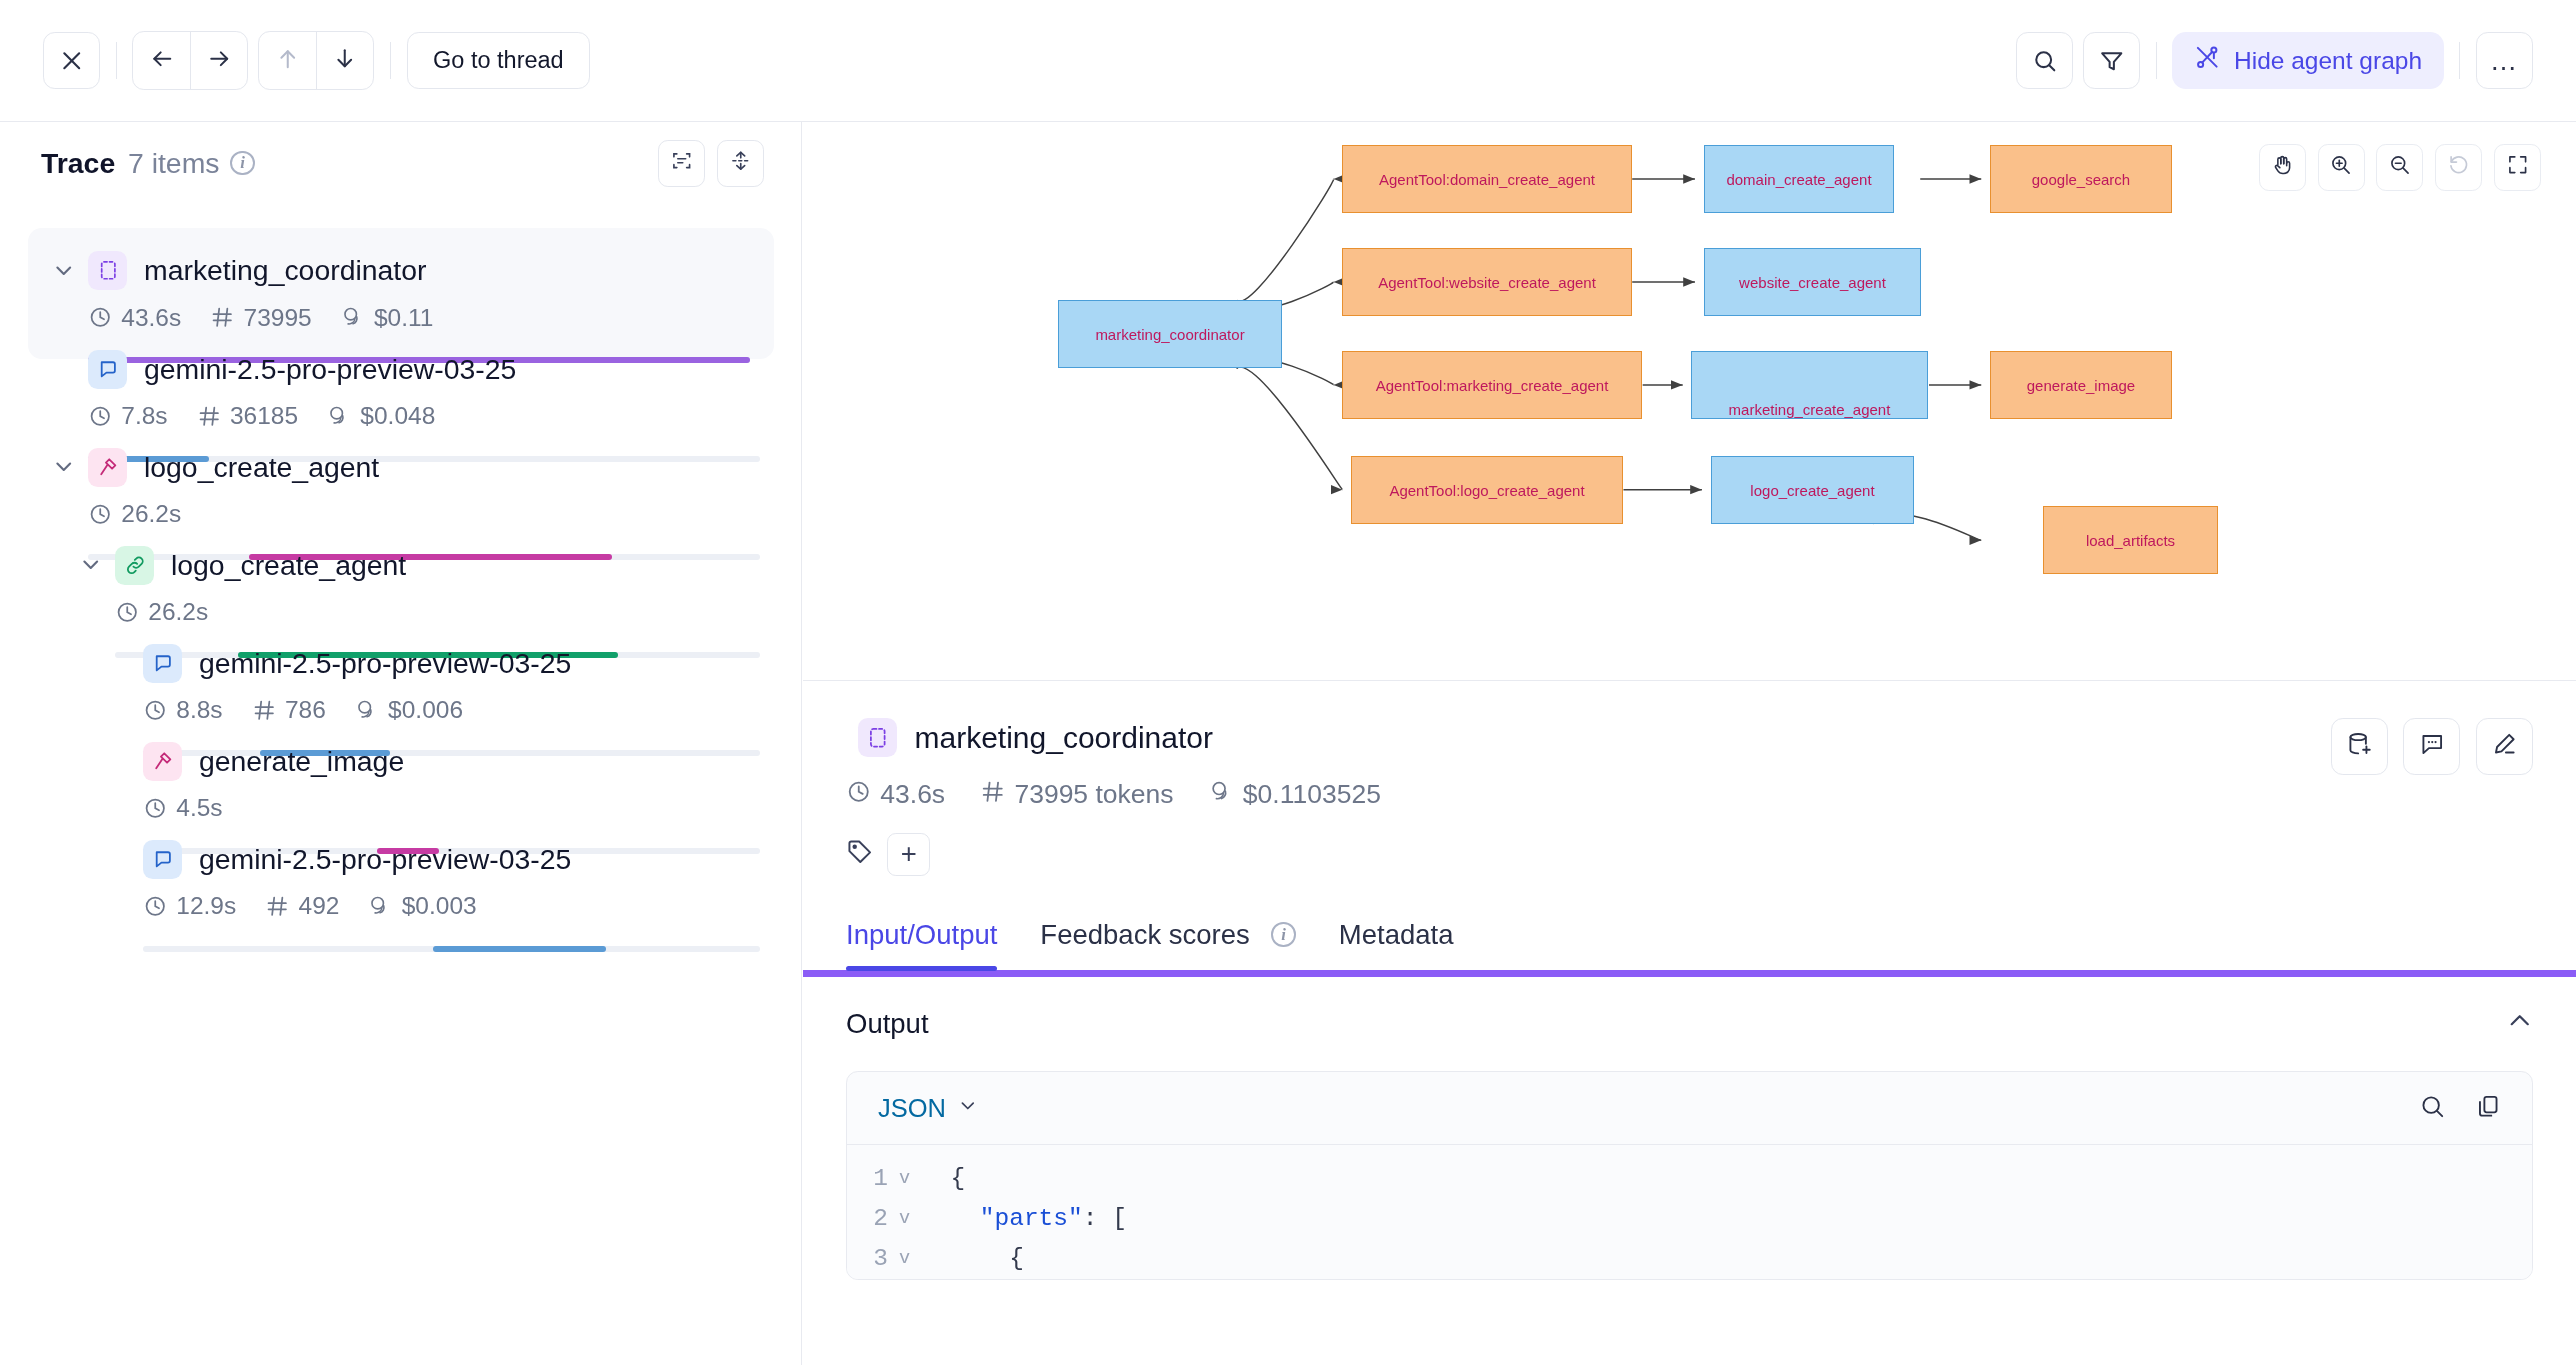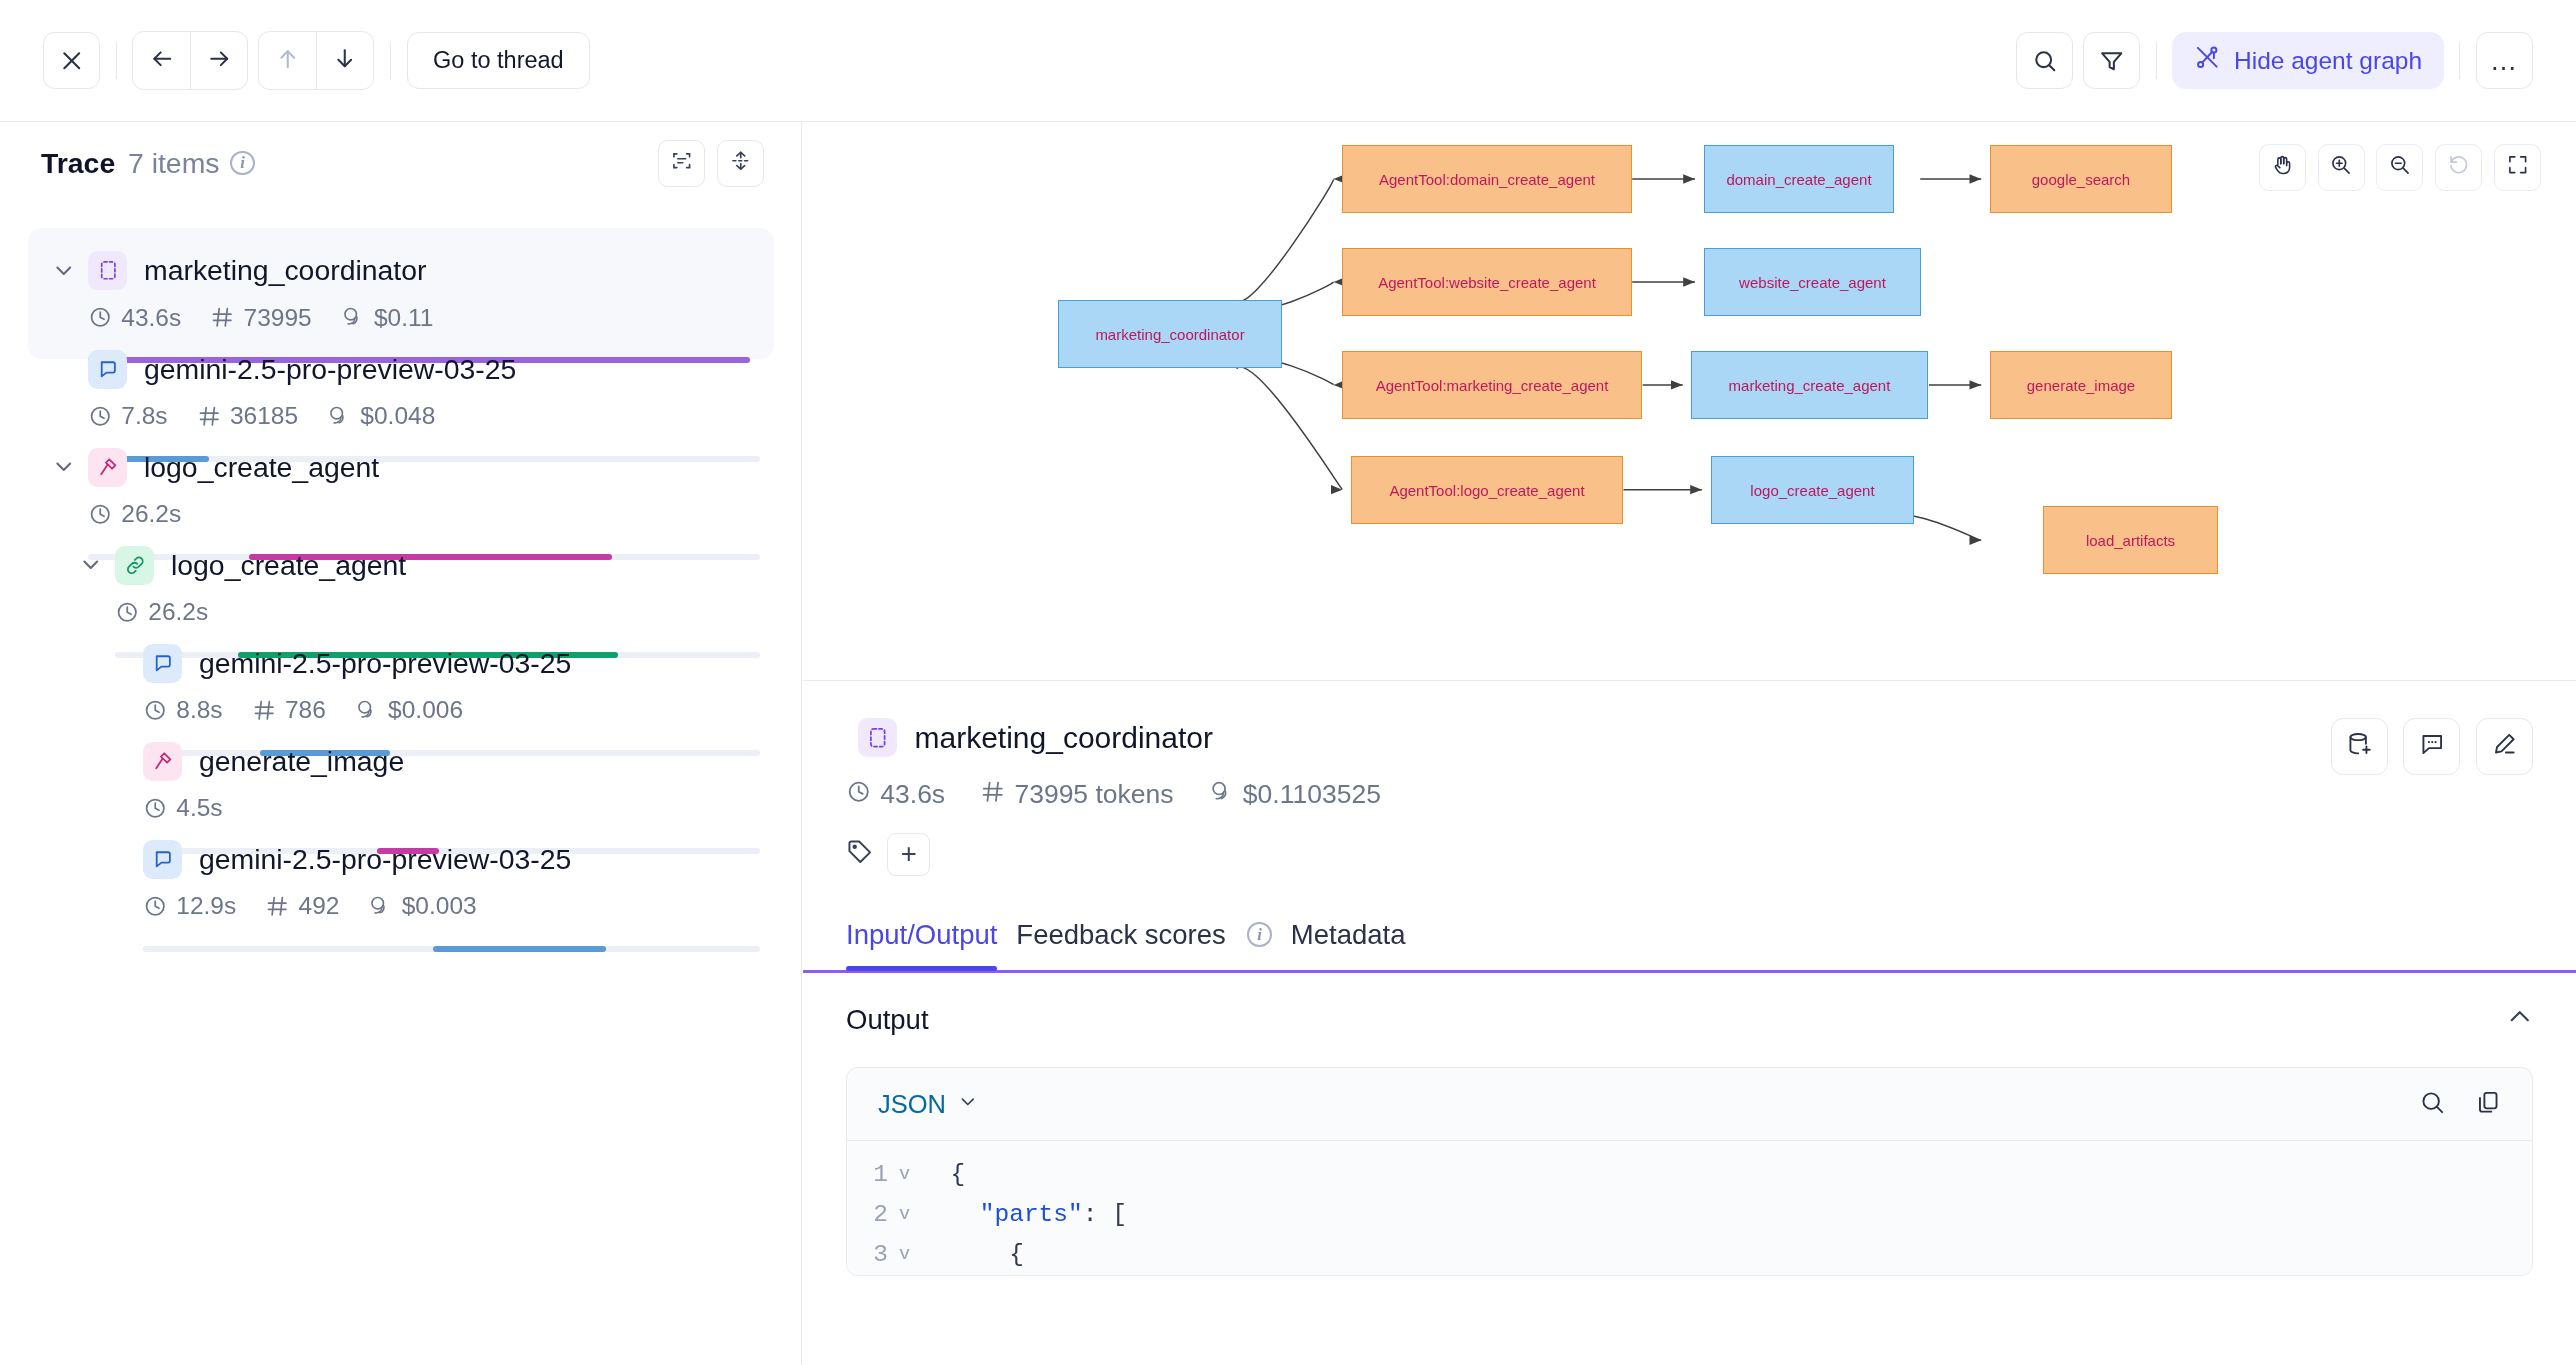--- a/index.html
+++ b/index.html
@@ -149,22 +149,22 @@
     background: #fff; display: flex; align-items: center; justify-content: center;
     font-size: 27.5px; color: #39405a; cursor: pointer; line-height: 1;
   }
   .dh-actions { position: absolute; right: 43px; top: 36px; display: flex; gap: 15.7px; }
   .act-btn {
     width: 57px; height: 57px; border: 1px solid #e4e7ee; border-radius: 11.8px;
     background: #fff; display: flex; align-items: center; justify-content: center; cursor: pointer;
   }
 
   .tabs {
-    margin-top: 43px; padding: 0 43px; display: flex; gap: 19px;
-    border-bottom: 3px solid #8b5cf6; position: relative;
+    margin-top: 43px; padding: 0 43px; display: flex; gap: 43px;
+    border-bottom: 7px solid #8b5cf6; position: relative;
   }
   .tab {
     font-size: 27.5px; color: #2b3147; padding-bottom: 19.6px; cursor: pointer;
     display: flex; align-items: center; gap: 10.8px; position: relative;
   }
   .tab.active { color: #4a47e6; }
   .tab.active:after {
     content: ""; position: absolute; left: 0; right: 0; bottom: -1px; height: 4.9px;
     background: #4a47e6; border-radius: 2.9px;
   }
@@ -681,21 +681,21 @@
       </div>
       <div class="gnode orange" style="left: 548px; top: 334px; width: 272px; height: 68px;">
         <span>AgentTool:logo_create_agent</span>
       </div>
       <div class="gnode blue" style="left: 901px; top: 23px; width: 190px; height: 68px;">
         <span>domain_create_agent</span>
       </div>
       <div class="gnode blue" style="left: 901px; top: 126px; width: 217px; height: 68px;">
         <span>website_create_agent</span>
       </div>
-      <div class="gnode blue" style="left: 888px; top: 229px; width: 237px; height: 68px;">
+      <div class="gnode blue" style="left: 888px; top: 229px; width: 237px; height: 68px; align-items: flex-end;">
         <span>marketing_create_agent</span>
       </div>
       <div class="gnode blue" style="left: 908px; top: 334px; width: 203px; height: 68px;">
         <span>logo_create_agent</span>
       </div>
       <div class="gnode orange" style="left: 1187px; top: 23px; width: 182px; height: 68px;">
         <span>google_search</span>
       </div>
       <div class="gnode orange" style="left: 1187px; top: 229px; width: 182px; height: 68px;">
         <span>generate_image</span>

